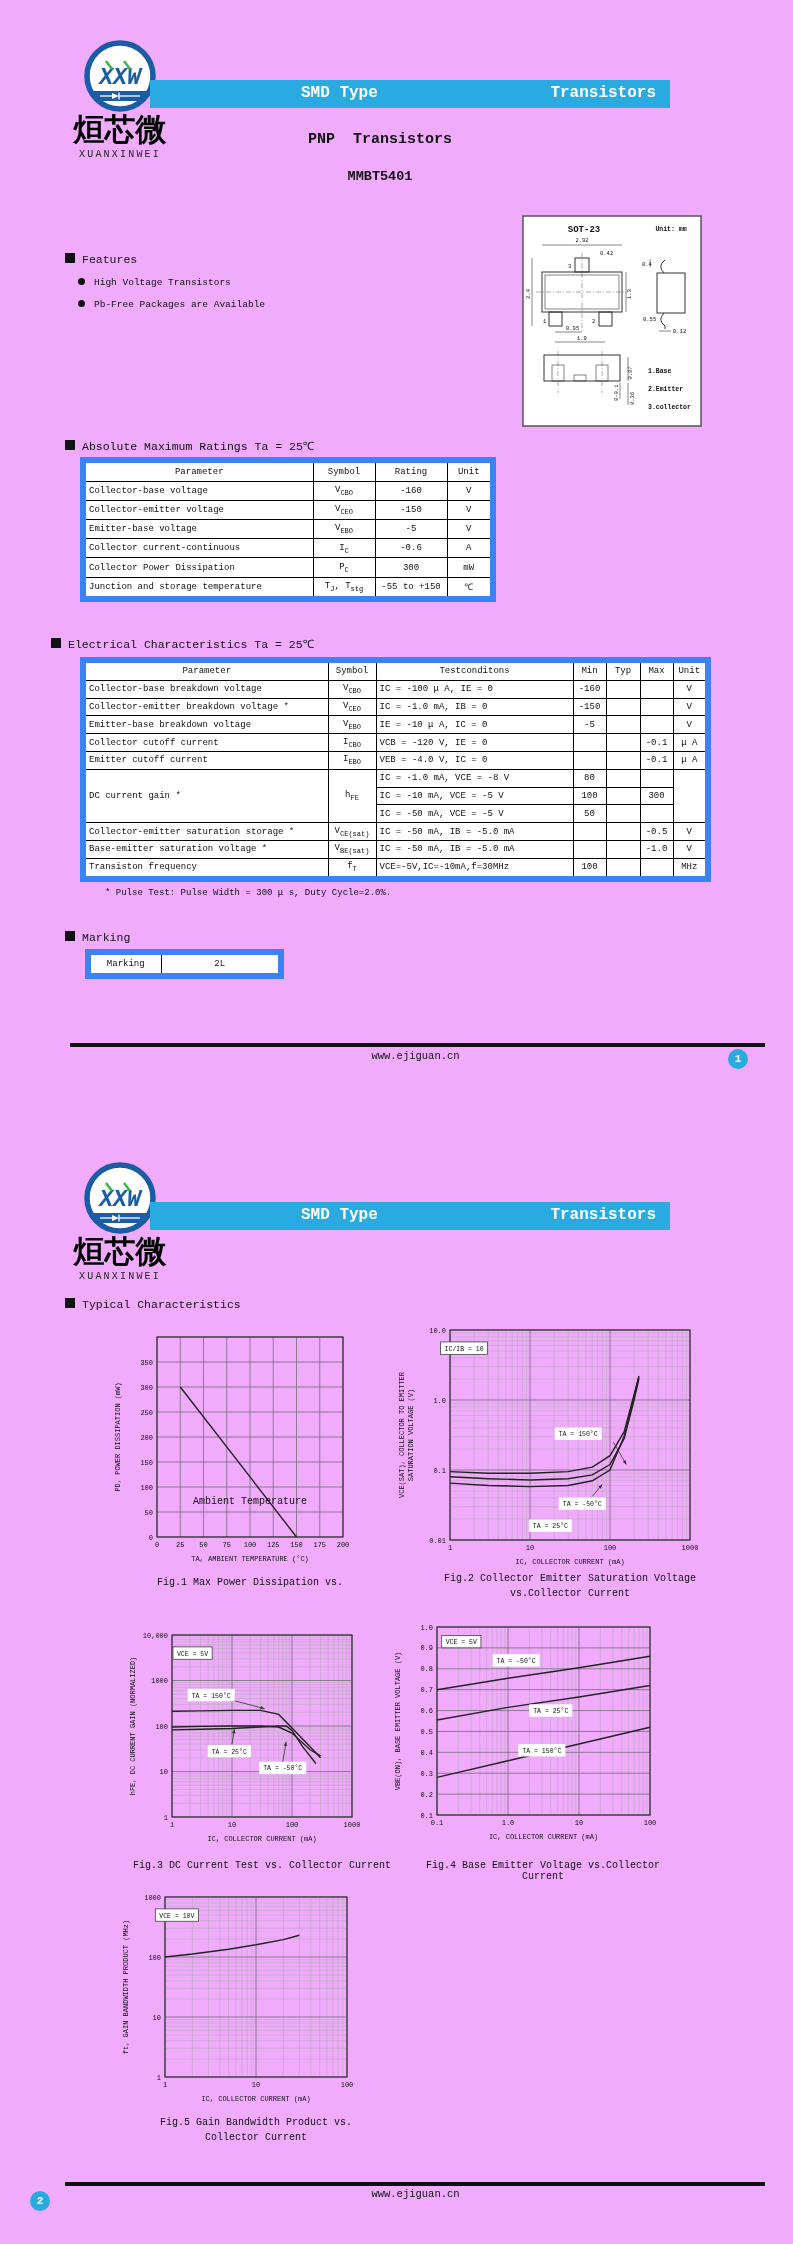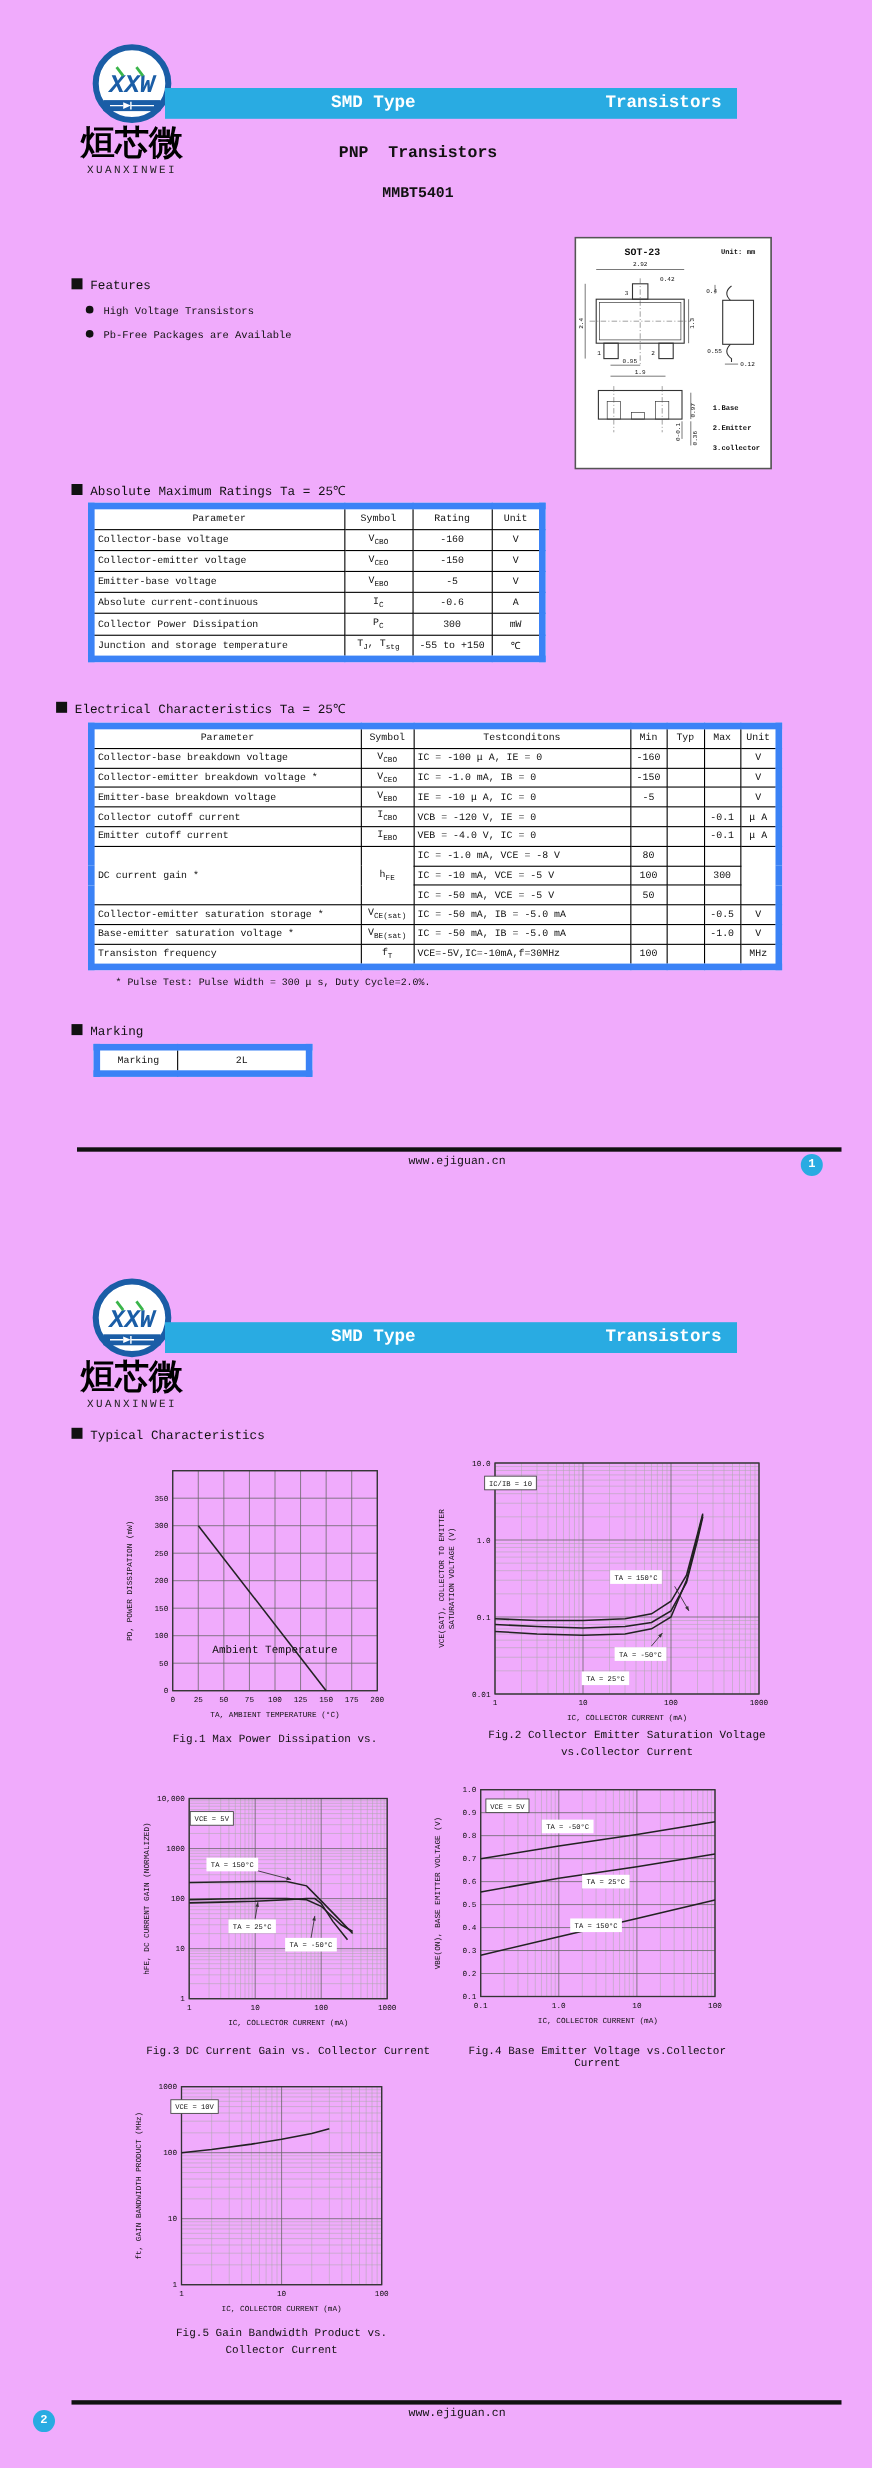--- a/index.html
+++ b/index.html
@@ -177,21 +177,21 @@
           <td class="c">-150</td>
           <td class="c">V</td>
         </tr>
     <tr>
           <td class="lft">Emitter-base voltage</td>
           <td class="c"><span>V</span><sub>EBO</sub></td>
           <td class="c">-5</td>
           <td class="c">V</td>
         </tr>
     <tr>
-          <td class="lft">Absolute current-continuous</td>
+          <td class="lft">Collector current-continuous</td>
           <td class="c"><span>I</span><sub>C</sub></td>
           <td class="c">-0.6</td>
           <td class="c">A</td>
         </tr>
     <tr>
           <td class="lft">Collector Power Dissipation</td>
           <td class="c"><span>P</span><sub>C</sub></td>
           <td class="c">300</td>
           <td class="c">mW</td>
         </tr>
@@ -713,21 +713,21 @@
         <rect x="50.31037293304556" y="19.86179973983887" width="43.1" height="12.4" class="abox"></rect>
         <text x="71.86037293304555" y="28.561799739838868" class="ann" text-anchor="middle">VCE = 10V</text>
         <text x="151" y="212" class="axl" text-anchor="middle">IC, COLLECTOR CURRENT (mA)</text>
         <text class="axl" text-anchor="middle" transform="translate(23,98) rotate(-90)">ft, GAIN BANDWIDTH PRODUCT (MHz)</text>
       </svg></div>
 
   <div class="cap" style="left:110px;top:1577px">Fig.1 Max Power Dissipation vs.</div>
   <div class="cap" style="left:110px;top:1496px">Ambient Temperature</div>
   <div class="cap" style="left:430px;top:1573px">Fig.2 Collector Emitter Saturation Voltage</div>
   <div class="cap" style="left:430px;top:1588px">vs.Collector Current</div>
-  <div class="cap" style="left:122px;top:1860px">Fig.3 DC Current Gain vs. Collector Current</div>
+  <div class="cap" style="left:122px;top:1860px">Fig.3 DC Current Test vs. Collector Current</div>
   <div class="cap" style="left:403px;top:1860px">Fig.4 Base Emitter Voltage vs.Collector Current</div>
   <div class="cap" style="left:116px;top:2117px">Fig.5 Gain Bandwidth Product vs.</div>
   <div class="cap" style="left:116px;top:2132px">Collector Current</div>
 
   <div class="fline" style="left:65px;top:2182px;width:700px"></div>
   <div class="furl" style="top:2188px">www.ejiguan.cn</div>
   <div class="badge" style="left:30px;top:2191px">2</div>
 
 </div>
 

